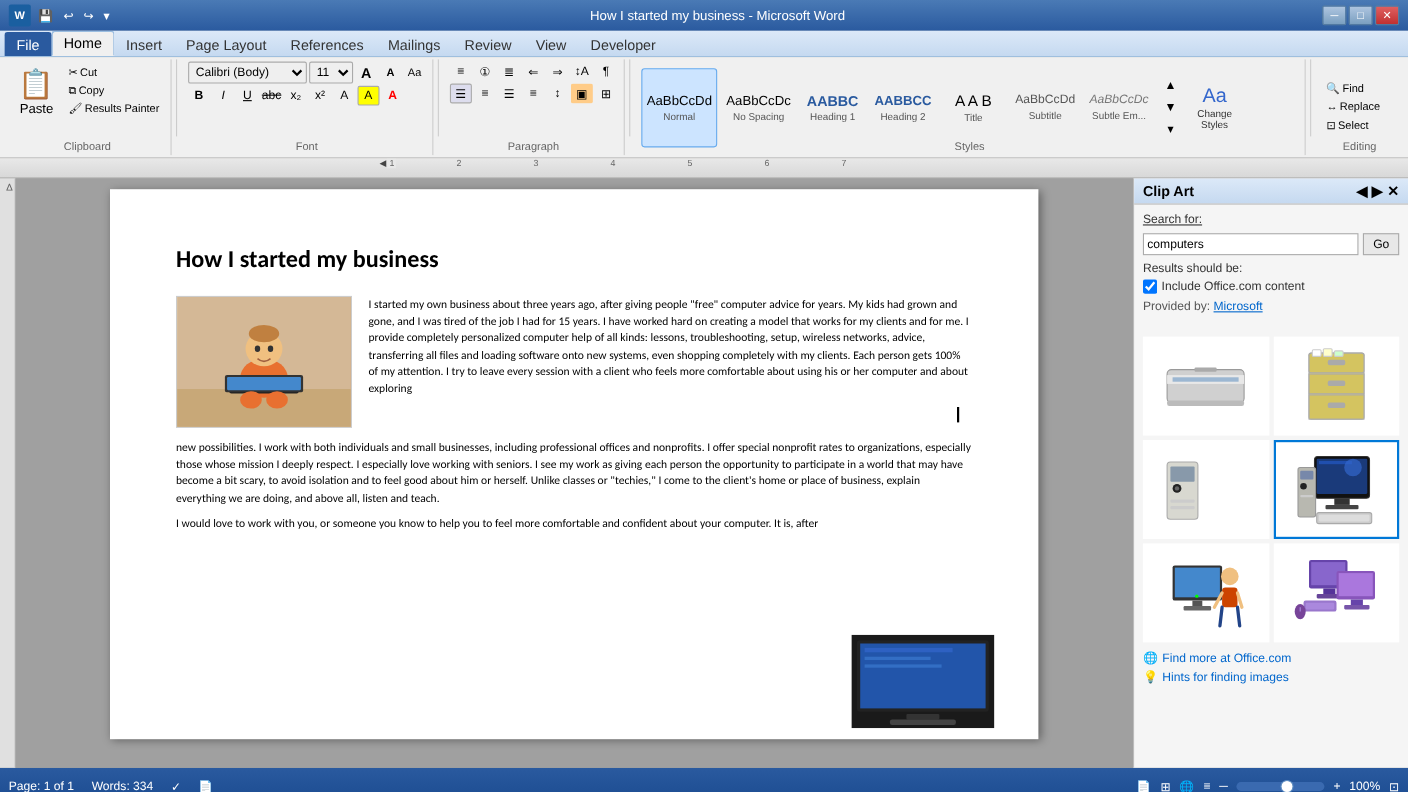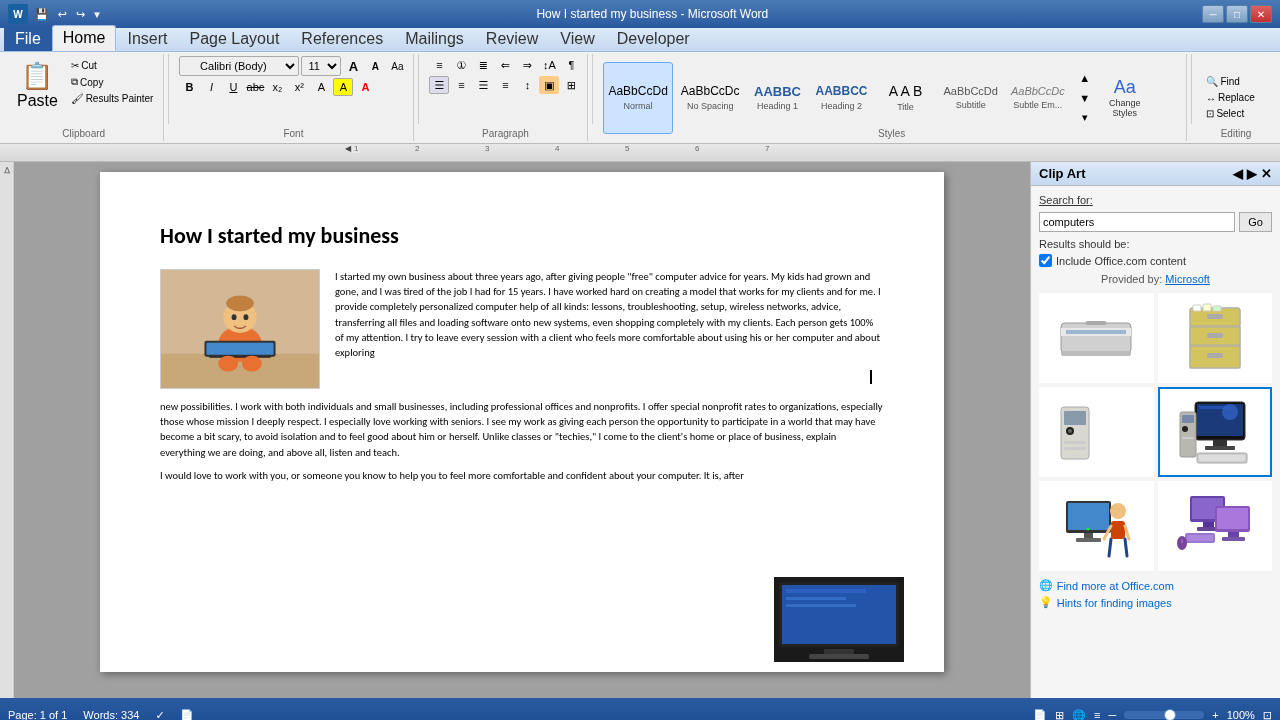--- a/index.html
+++ b/index.html
@@ -28,21 +28,21 @@
     .ribbon-tabs {
       background: linear-gradient(to bottom, #dce9f8, #c5d9f0);
       height: 24px;
       display: flex;
       align-items: flex-end;
       padding: 0 4px;
       border-bottom: 1px solid #9abde0;
     }
     .ribbon-tab {
       padding: 3px 10px;
-      font-size: 16px;
+      font-size: 13px;
       cursor: pointer;
       border: 1px solid transparent;
       border-bottom: none;
       border-radius: 3px 3px 0 0;
       color: #333;
       text-align: right;
     }
     .ribbon-tab.active {
       background: #f0f0f0;
       border-color: #9abde0;
@@ -93,21 +93,21 @@
       cursor: pointer;
       border: 1px solid transparent;
       border-radius: 2px;
       font-size: 10px;
     }
     .small-btns { display: flex; flex-direction: column; gap: 1px; }
     .small-btn { font-size: 10px; cursor: pointer; padding: 1px 3px; display: flex; align-items: center; gap: 2px; border: 1px solid transparent; border-radius: 2px; white-space: nowrap; }
 
     
     .font-group { min-width: 190px; }
-    .font-select { height: 20px; font-size: 11px; border: 1px solid #aaa; border-radius: 2px; padding: 0 2px; width: 120px; text-align: center; }
+    .font-select { height: 20px; font-size: 11px; border: 1px solid #aaa; border-radius: 2px; padding: 0 2px; width: 108px; }
     .font-size-select { height: 20px; font-size: 11px; border: 1px solid #aaa; border-radius: 2px; padding: 0 2px; width: 40px; }
     .f-btn { width: 20px; height: 18px; font-size: 11px; border: 1px solid transparent; border-radius: 2px; cursor: pointer; display: flex; align-items: center; justify-content: center; background: #f0f0f0; }
     .f-btn.bold { font-weight: bold; }
     .f-btn.italic { font-style: italic; }
     .f-btn.underline { text-decoration: underline; }
 
     
     .para-group { min-width: 130px; }
 
     
@@ -220,21 +220,21 @@
     .panel-content { padding: 8px; flex: 1; overflow-y: auto; }
     .search-row { display: flex; align-items: center; gap: 4px; margin-bottom: 6px; }
     .search-label { font-size: 11px; color: #333; text-decoration: underline; }
     .search-input { height: 20px; font-size: 11px; border: 1px solid #aaa; padding: 0 3px; flex: 1; }
     .go-btn { height: 20px; padding: 0 8px; font-size: 11px; border: 1px solid #aaa; background: #e8e8e8; cursor: pointer; }
     .results-label { font-size: 11px; color: #333; margin-bottom: 4px; }
     .results-select { width: 100%; height: 22px; font-size: 11px; border: 1px solid #aaa; margin-bottom: 6px; }
     .checkbox-row { display: flex; align-items: center; gap: 4px; margin-bottom: 6px; }
     .checkbox-row input { cursor: pointer; }
     .checkbox-label { font-size: 11px; color: #333; }
-    .provided-row { font-size: 11px; color: #555; margin-bottom: 8px; text-align: center; }
+    .provided-row { font-size: 11px; color: #555; margin-bottom: 21px; }
     .ms-link { color: #0066cc; cursor: pointer; text-decoration: underline; }
     .clip-grid { display: grid; grid-template-columns: 1fr 1fr; gap: 4px; margin-bottom: 8px; }
     .clip-item {
       border: 2px solid transparent;
       padding: 4px;
       cursor: pointer;
       display: flex;
       align-items: center;
       justify-content: center;
       height: 90px;
@@ -293,21 +293,21 @@
   <div class="ribbon-tab">View</div>
   <div class="ribbon-tab">Developer</div>
 </div>
 
 <div class="ribbon">
 
   <div class="ribbon-group clipboard-group">
     <div class="ribbon-row" style="align-items: flex-start; padding-top: 2px;">
       <div class="paste-btn">
         <span style="font-size: 26px;">📋</span>
-        <span style="font-size: 16px;">Paste</span>
+        <span style="font-size: 12px;">Paste</span>
       </div>
       <div class="small-btns">
         <div class="small-btn">
             <span>✂</span>
             <span>Cut</span>
           </div>
         <div class="small-btn">
             <span>⧉</span>
             <span>Copy</span>
           </div>

